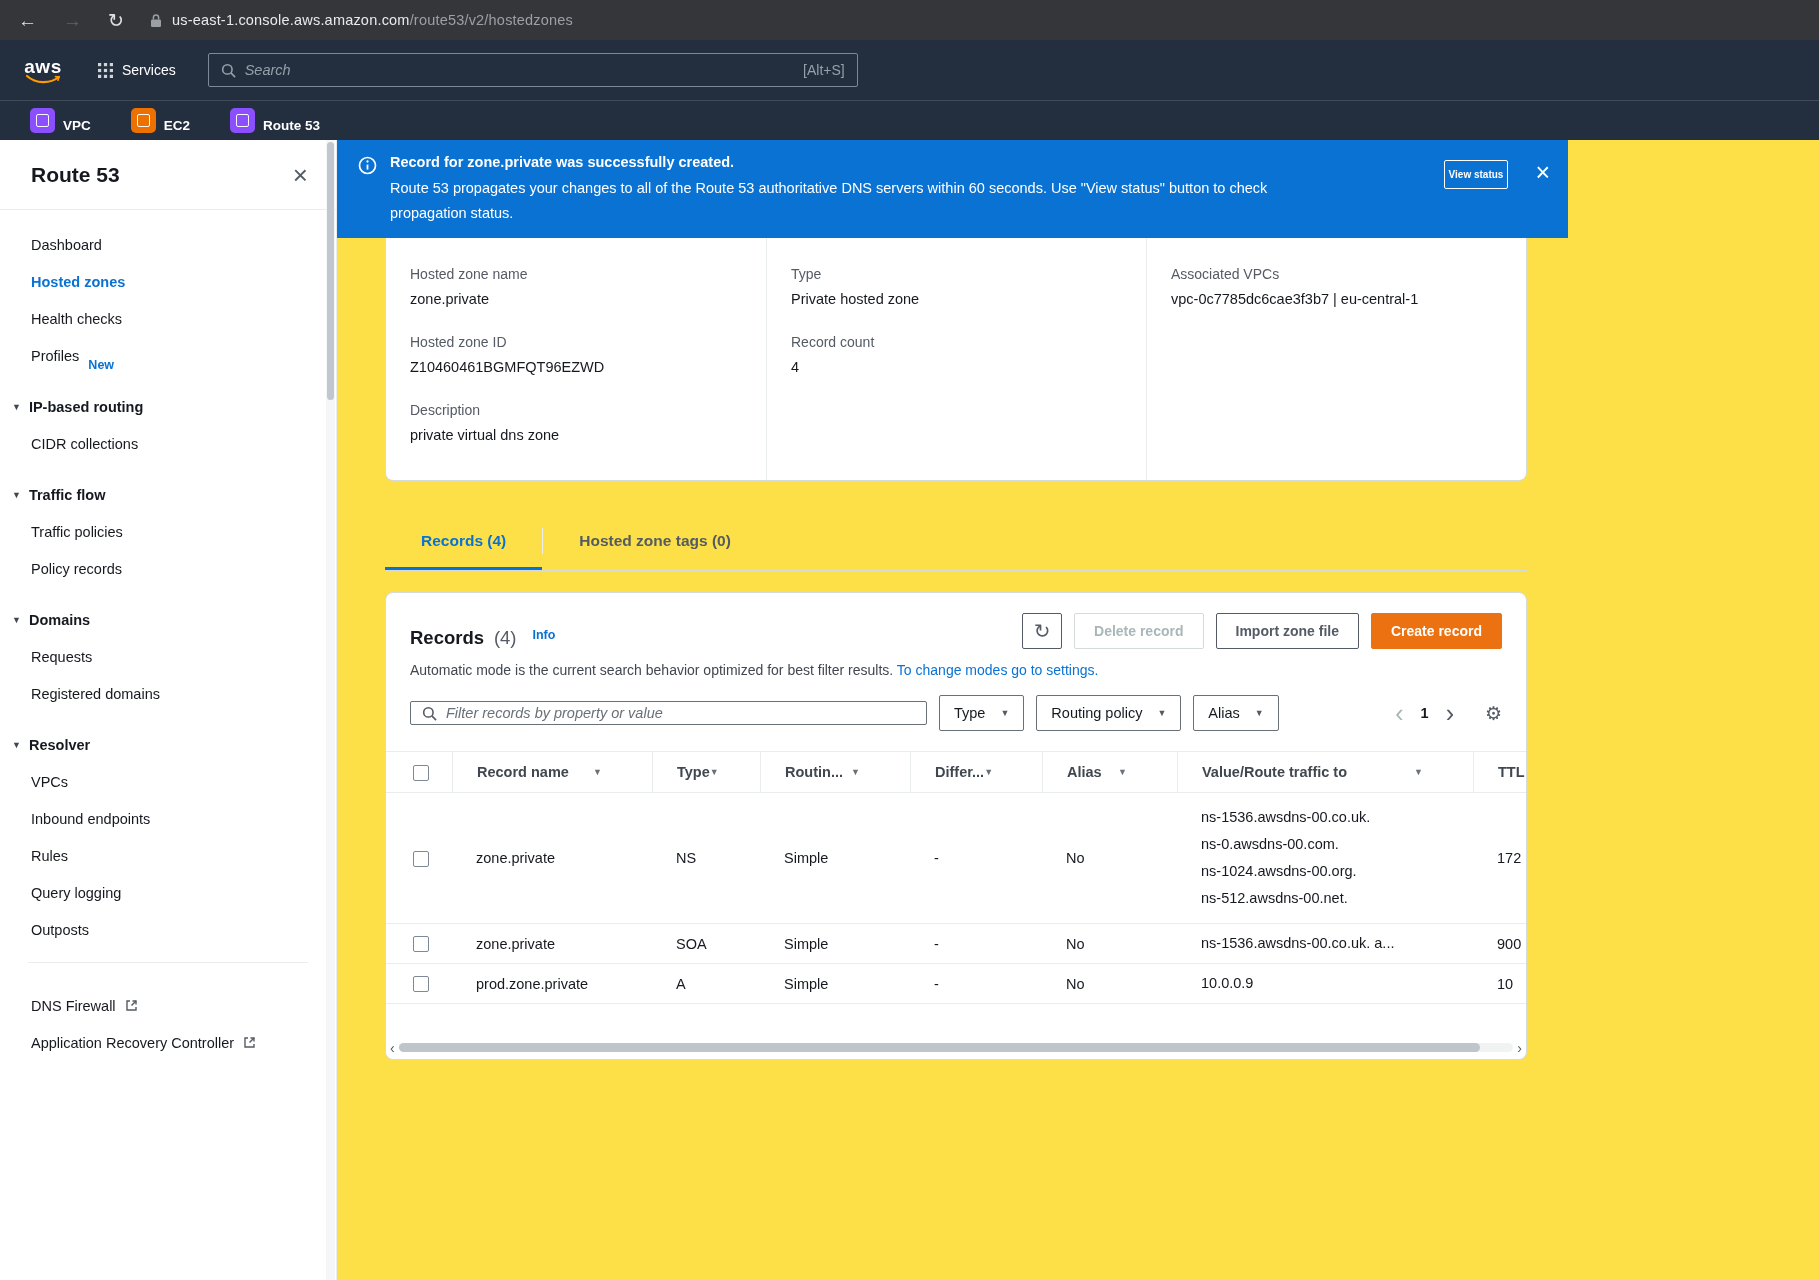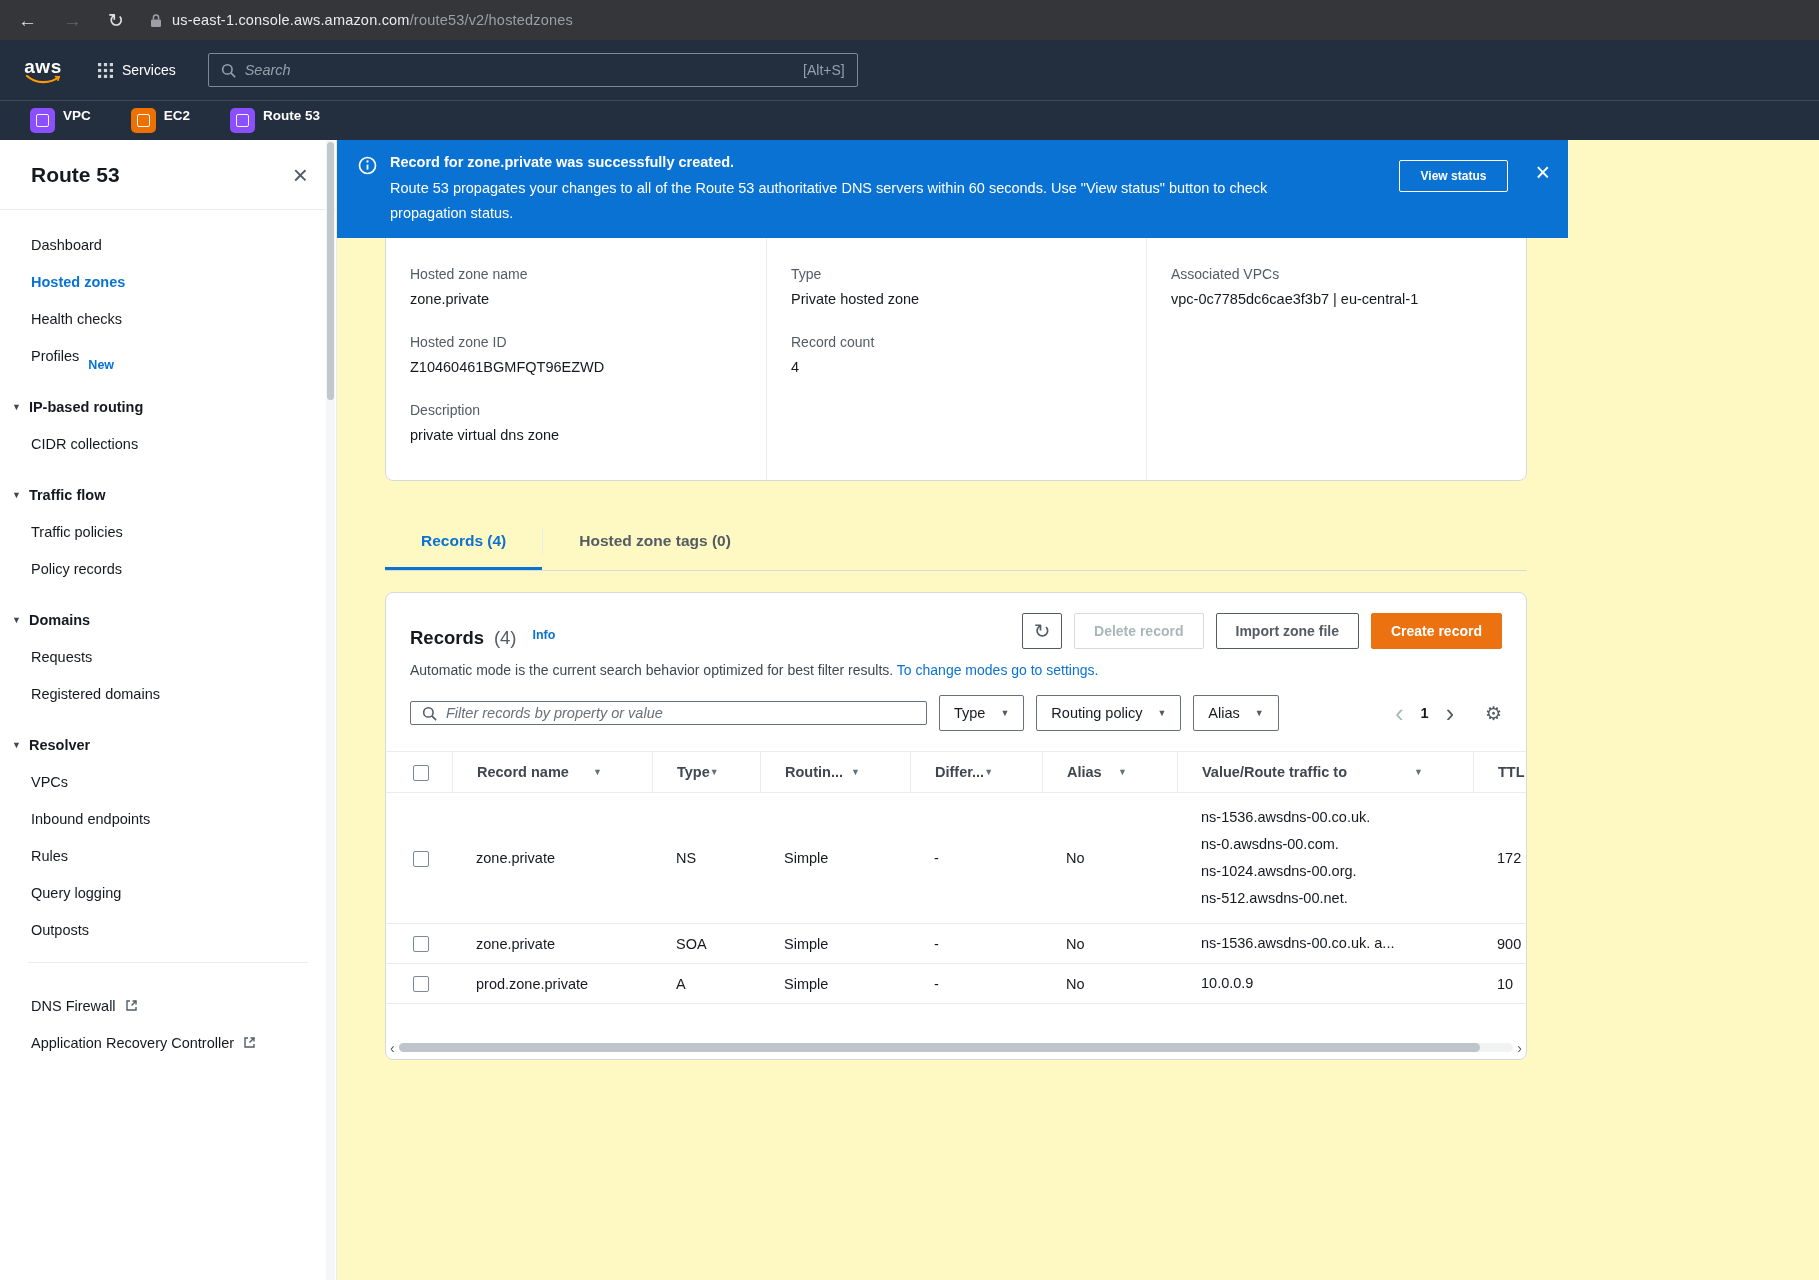--- a/index.html
+++ b/index.html
@@ -20,21 +20,21 @@
   .aws-logo{width:54px;display:flex;flex-direction:column;align-items:center;cursor:pointer;margin-top:3px;}
   .aws-word{color:#fff;font-weight:bold;font-size:19px;line-height:15px;letter-spacing:.5px;}
   .services-btn{display:flex;align-items:center;gap:9px;color:#fff;font-size:14px;margin-left:28px;cursor:pointer;}
   .nav-search{margin-left:32px;width:650px;height:34px;border:1px solid #7d8998;border-radius:2px;display:flex;align-items:center;padding:0 12px;gap:9px;background:#232f3e;}
   .nav-search-input{flex:1;background:transparent;border:none;outline:none;color:#fff;font-size:14.5px;font-family:inherit;}
   .nav-search-input::placeholder{color:#95a0ab;font-style:italic;}
   .shortcut{color:#95a0ab;font-size:14px;}
 
   .fav-bar{height:40px;background:#232f3e;border-top:1px solid #414b5a;display:flex;align-items:center;padding-left:18px;}
   .fav-list{display:flex;align-items:center;gap:28px;}
-  .fav-item{display:flex;align-items:flex-start;gap:8px;cursor:pointer;padding-left:12px;}
+  .fav-item{display:flex;align-items:flex-end;gap:8px;cursor:pointer;padding-left:12px;}
   .fav-ic{width:25px;height:25px;border-radius:5px;position:relative;flex:none;}
   .fav-ic::after{content:"";position:absolute;inset:6px;border:1.6px solid rgba(255,255,255,.95);border-radius:2px;}
   .fav-lb{color:#fff;font-size:13.5px;font-weight:bold;}
 
   
   .main-row{display:flex;height:1140px;}
   .sidebar{width:337px;flex:none;position:relative;border-right:1px solid #eaeded;background:#fff;}
   .sb-header{height:70px;display:flex;align-items:center;padding:0 28px 0 31px;border-bottom:1px solid #eaeded;}
   .sb-title{font-size:21px;font-weight:bold;}
   .sb-close{margin-left:auto;font-size:26px;color:#545b64;cursor:pointer;line-height:1;}
@@ -42,29 +42,29 @@
   .sb-item{height:37px;display:flex;align-items:center;padding-left:31px;font-size:14.5px;color:#16191f;cursor:pointer;}
   .sb-item.selected{color:#0972d3;font-weight:bold;}
   .sb-item.section{font-weight:bold;margin-top:14px;padding-left:12px;}
   .sb-item .caret{font-size:9px;margin-right:8px;color:#414750;}
   .badge-new{color:#0972d3;font-size:12.5px;font-weight:bold;margin-left:9px;position:relative;top:9px;}
   .sb-divider{height:1px;background:#eaeded;margin:14px 28px 24px 28px;}
   .sb-item.external{gap:9px;}
   .sb-scrollbar{position:absolute;top:0;right:1px;width:9px;height:100%;background:#f5f6f7;}
   .sb-thumb{position:absolute;top:2px;left:1px;width:7px;height:258px;background:#c1c7cd;border-radius:4px;}
 
-  .content{flex:1;position:relative;background:#fef9c3;}
+  .content{flex:1;position:relative;background:#fde047;}
 
   
   .flash-banner{position:absolute;top:0;left:0;width:1231px;background:#0972d3;color:#fff;display:flex;align-items:flex-start;padding:12px 18px 12px 21px;z-index:10;}
   .info-ic{flex:none;margin-top:4px;}
   .banner-text{margin-left:13px;max-width:935px;}
   .banner-title{font-weight:bold;font-size:14.5px;line-height:21px;}
   .banner-msg{font-size:14.5px;line-height:25px;margin-top:3px;}
-  .view-status-btn{margin-left:auto;flex:none;margin-top:8px;background:transparent;border:1px solid #fff;color:#fff;font-weight:bold;font-size:12px;padding:8px 21px;border-radius:2px;font-family:inherit;cursor:pointer;}
+  .view-status-btn{margin-left:auto;flex:none;margin-top:8px;background:transparent;border:1px solid #fff;color:#fff;font-weight:bold;font-size:10px;padding:8px 4px;border-radius:2px;font-family:inherit;cursor:pointer;}
   .banner-close{flex:none;margin-left:27px;margin-top:8px;font-size:25px;line-height:1;cursor:pointer;color:#fff;}
 
   
   .summary-card{position:absolute;top:40px;left:48px;width:1142px;height:301px;border:1px solid #d5dbdb;border-radius:8px;background:#fff;overflow:hidden;}
   .sum-cols{display:flex;height:100%;}
   .sum-col{width:381px;padding:85px 0 0 24px;}
   .sum-col + .sum-col{border-left:1px solid #eaeded;}
   .sum-field{margin-bottom:27px;}
   .sum-label{color:#545b64;font-size:14px;margin-bottom:9px;}
   .sum-value{color:#16191f;font-size:14.5px;}

